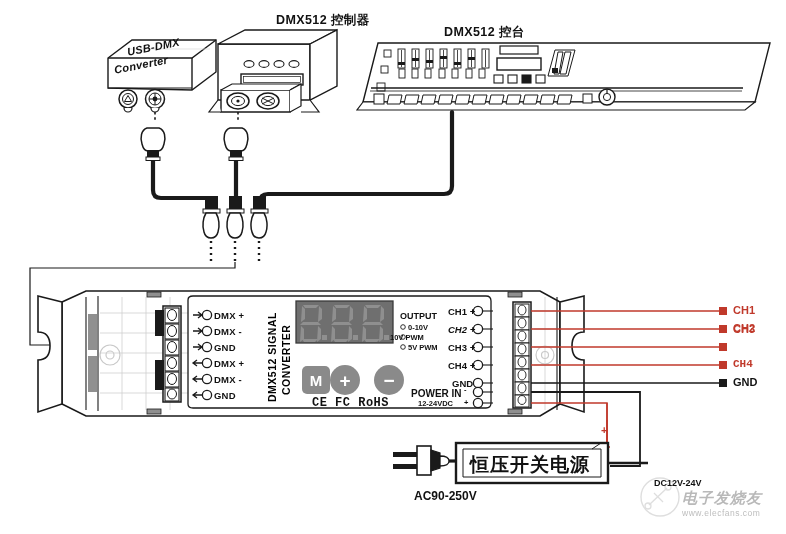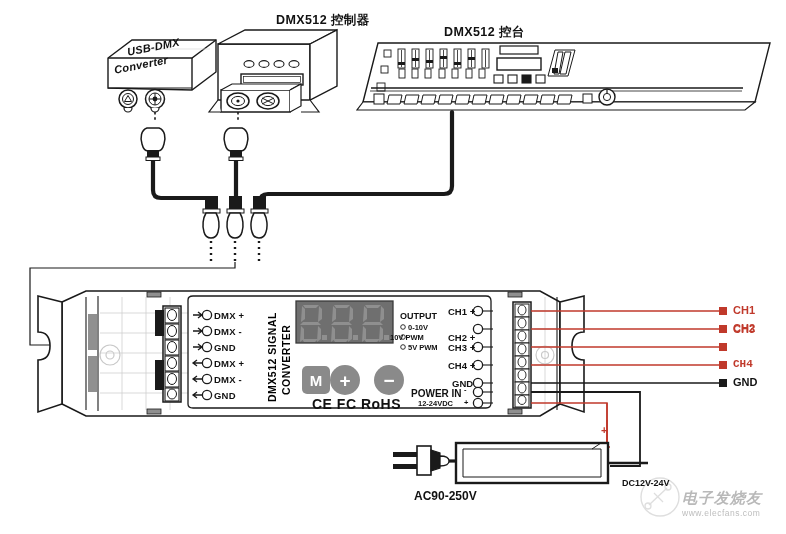--- a/index.html
+++ b/index.html
@@ -63,32 +63,34 @@
   }
   .pwr-lbl {
     font-size: 10px;
     font-weight: bold;
   }
   .pwr-sub {
     font-size: 7.5px;
     font-weight: bold;
   }
   .cert {
-    font-size: 14px;
+    font-size: 12px;
     font-weight: bold;
     letter-spacing: 0.5px;
+    font-family: Liberation Mono, monospace;
   }
   .ac-lbl {
     font-size: 12px;
     font-weight: bold;
     margin-left: 48px;
   }
   .dc-lbl {
     font-size: 9px;
     font-weight: bold;
+    margin-left: 32px;
   }
   .psu-text {
     font-size: 19px;
     font-weight: bold;
     letter-spacing: 1px;
   }
   .vert-brand {
     position: absolute;
     font-size: 10.5px;
     font-weight: bold;
@@ -586,36 +588,37 @@
   <div class="btn-glyph" style="left:375px; top:370px; width:28px; font-size:19px;">−</div>
 
   <div class="lbl cert" style="left:312px; top:396px;">CE FC RoHS</div>
 
   <div class="lbl out-head" style="left:400px; top:311px;">OUTPUT</div>
   <div class="lbl out-opt" style="left:408px; top:323px;">0-10V</div>
   <div class="lbl out-opt" style="left:390px; top:333px;">10V PWM</div>
   <div class="lbl out-opt" style="left:408px; top:343px;">5V PWM</div>
 
   <div class="lbl ch-lbl" style="left:448px; top:306px;">CH1 +</div>
-  <div class="lbl ch-lbl" style="left:448px; top:332px;">CH2 +</div>
+  <div class="lbl ch-lbl" style="left:448px; top:324px;font-style:italic;">CH2 +</div>
   <div class="lbl ch-lbl" style="left:448px; top:342px;">CH3 +</div>
   <div class="lbl ch-lbl" style="left:448px; top:360px;">CH4 +</div>
   <div class="lbl ch-lbl" style="left:452px; top:378px;">GND</div>
 
   <div class="lbl pwr-lbl" style="left:411px; top:388px;">POWER IN</div>
   <div class="lbl pwr-sub" style="left:464px; top:385px;">-</div>
   <div class="lbl pwr-sub" style="left:418px; top:399px;">12-24VDC</div>
   <div class="lbl pwr-sub" style="left:464px; top:398px;">+</div>
 
   <div class="lbl ch-right" style="left:733px; top:304px;text-align:right;">CH1</div>
   <div class="lbl ch-right" style="left:733px; top:322px;">CH2</div>
   <div class="lbl ch-right" style="left:733px; top:323px;">CH3</div>
   <div class="lbl ch-right" style="left:733px; top:358px;font-family:Liberation Mono, monospace;">CH4</div>
   <div class="lbl gnd-right" style="left:733px; top:376px;">GND</div>
 
+  <div class="lbl psu-text" style="left:470px; top:452px;">恒压开关电源</div>
   <div class="lbl ac-lbl" style="left:366px; top:489px;">AC90-250V</div>
   <div class="lbl dc-lbl" style="left:622px; top:478px;">DC12V-24V</div>
   <div class="plusmark" style="left:601px; top:424px;">+</div>
 
   <div class="wm-cn" style="left:682px; top:489px;">电子发烧友</div>
   <div class="wm-url" style="left:682px; top:508px;">www.elecfans.com</div>
 
 </div>
 
 </body></html>

